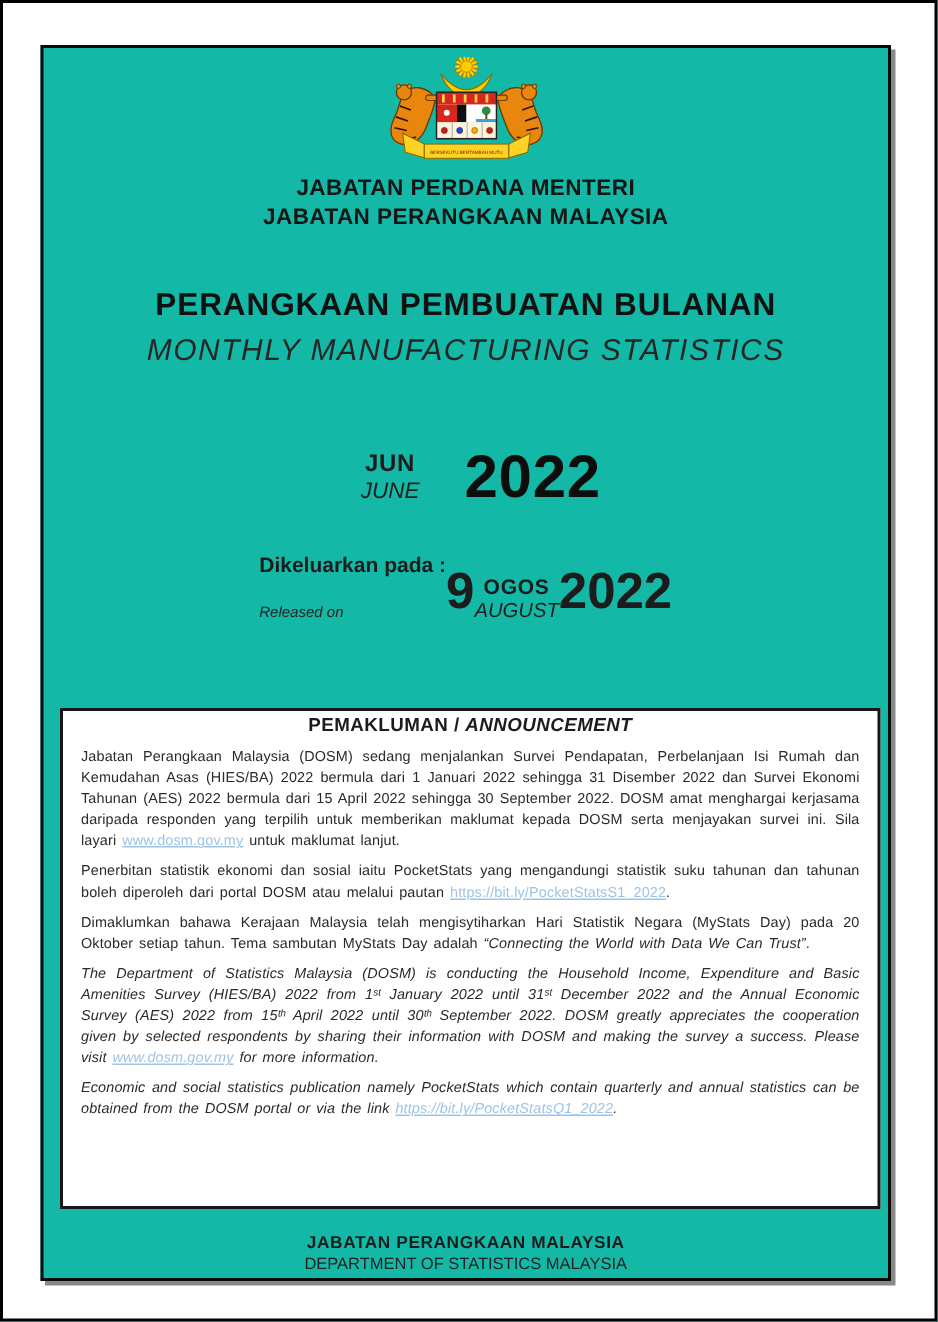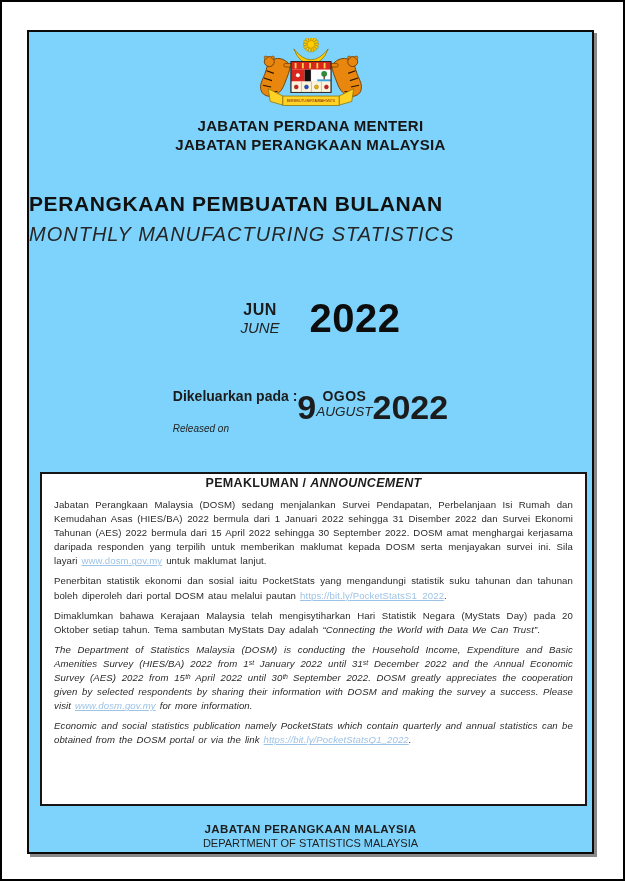--- a/index.html
+++ b/index.html
@@ -3,37 +3,37 @@
 <meta charset="utf-8">
 <style>
   html,body{margin:0;padding:0;}
   body{
     width:625px;height:881px;background:#ffffff;position:relative;
     font-family:"Liberation Sans", sans-serif;color:#1c1c1c;overflow:hidden;
   }
   .page-edge{position:absolute;inset:0;border:2px solid #000;pointer-events:none;z-index:50;}
   .frame{
     position:absolute;left:27px;top:30px;width:563px;height:820px;
-    border:2px solid #0a0a0a;background:#7dd3fc;
+    border:2px solid #0a0a0a;background:#14b8a6;
     box-shadow:3px 3px 0 0 rgba(40,40,40,0.55);
   }
   .crest{position:absolute;top:6px;left:50%;transform:translateX(-50%);}
   .agency{position:absolute;top:84px;left:0;right:0;text-align:center;
     font-weight:bold;font-size:15px;line-height:19px;letter-spacing:0.3px;color:#161616;}
-  .doc-title{position:absolute;top:160px;left:0;right:0;text-align:left;}
+  .doc-title{position:absolute;top:160px;left:0;right:0;text-align:center;}
   .doc-title .my{font-weight:bold;font-size:21px;letter-spacing:0.6px;color:#111;}
   .doc-title .en{font-style:italic;font-size:20px;letter-spacing:1px;margin-top:7px;color:#262626;}
   .period-row{position:absolute;top:264px;left:0;right:0;display:flex;
     justify-content:center;align-items:center;gap:30px;margin-left:20px;}
   .month-block{text-align:center;}
   .month-block .m1{font-weight:bold;font-size:16px;letter-spacing:0.5px;}
   .month-block .m2{font-style:italic;font-size:15px;color:#222;}
   .big-year{font-size:40px;font-weight:bold;letter-spacing:0.5px;color:#0d0d0d;}
-  .release-row{position:absolute;top:356px;left:0;right:0;display:flex;
-    justify-content:center;align-items:flex-start;}
+  .release-row{position:absolute;top:336px;left:0;right:0;display:flex;
+    justify-content:center;align-items:flex-end;}
   .release-label .l1{font-weight:bold;font-size:14px;}
   .release-label .l2{font-style:italic;font-size:10px;margin-top:19px;color:#222;}
   .release-day{font-size:34px;font-weight:bold;}
   .release-row .month-block .m1{font-size:14px;}
   .release-row .month-block .m2{font-size:13.5px;}
   .release-year{font-size:34px;font-weight:bold;}
   .announce{
     position:absolute;top:440px;left:11px;width:519px;height:330px;
     border:2px solid #161616;padding:0 12px;overflow:hidden;background:#fff;
   }

